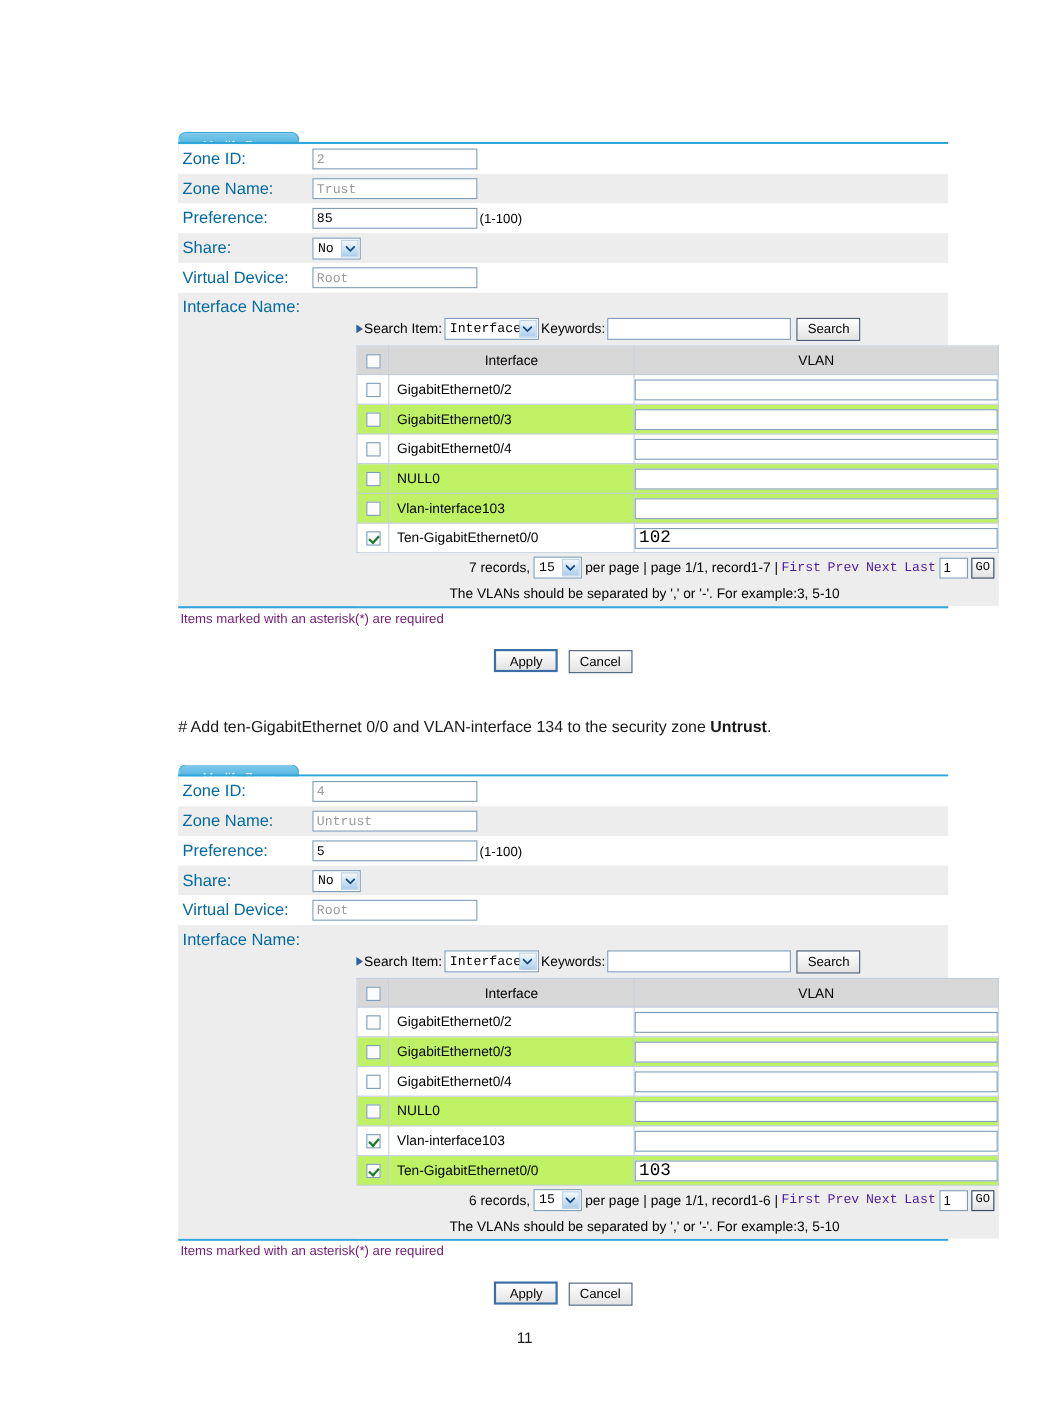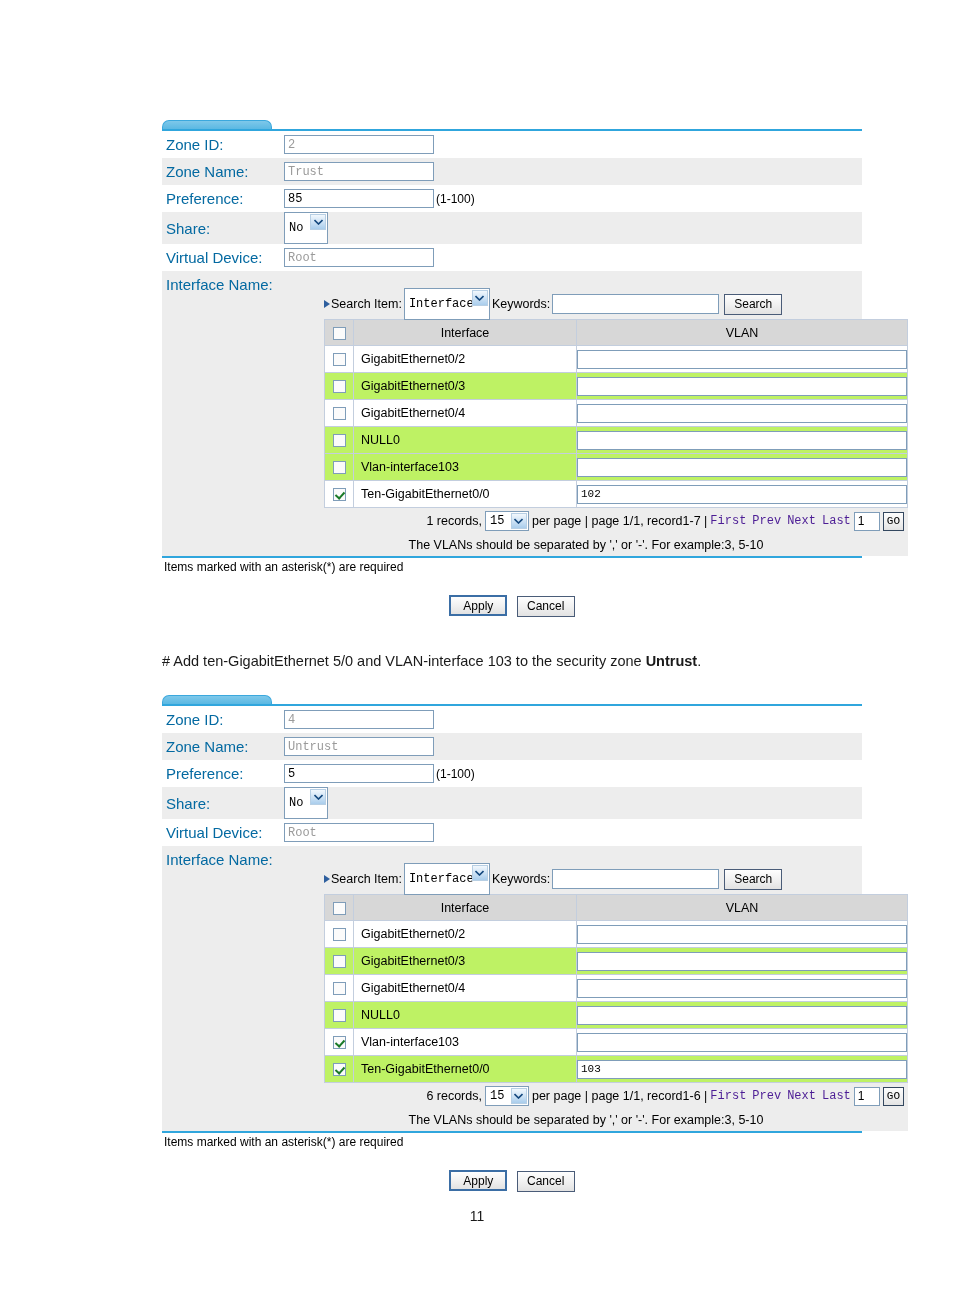--- a/index.html
+++ b/index.html
@@ -100,21 +100,21 @@
   input.w150 { width: 150px; }
   .hint {
     font-size: 12px;
     margin-left: 2px;
     color: #000;
   }
 
   
   .sel {
     box-sizing: border-box;
-    height: 32px;
+    height: 20px;
     border: 1px solid #7f9db9;
     background: #ffffff;
     display: inline-flex;
     align-items: center;
     font-family: "Liberation Mono", monospace;
     font-size: 12px;
     padding-left: 4px;
     position: relative;
   }
   .sel .selval { padding-right: 20px; white-space: nowrap; }
@@ -202,21 +202,21 @@
   .dtable tr.even td { background: #bef264; }
   .ifname { padding-left: 7px; font-size: 12.5px; }
   .vlancell { padding: 0 3px; }
   .vlaninput {
     box-sizing: border-box;
     width: 100%;
     height: 19px;
     border: 1px solid #7f9db9;
     background: #fff;
     font-family: "Liberation Mono", monospace;
-    font-size: 11px;
+    font-size: 16px;
     padding: 0 3px;
     outline: none;
   }
 
   
   .cbx {
     display: inline-block;
     width: 13px; height: 13px;
     box-sizing: border-box;
     border: 1px solid #7f9db9;
@@ -283,21 +283,21 @@
     box-sizing: border-box;
   }
 
   .bluerule {
     height: 2px;
     background: #30a6dd;
   }
   .requirednote {
     font-size: 12px;
     padding: 2px 0 0 2px;
-    color: #000000;
+    color: #701a75;
   }
   .actionbar {
     text-align: center;
     padding-top: 5px;
   }
   .actionbar .btn { margin: 16px 3px; min-width: 58px; }
 
   
   .narrative {
     position: absolute;
@@ -429,21 +429,21 @@
               </tr>
               <tr class="odd">
                 <td class="col-chk"><span class="cbx checked"></span></td>
                 <td><span class="ifname">Ten-GigabitEthernet0/0</span></td>
                 <td class="vlancell"><input type="text" class="vlaninput" value="102" style=""></td>
               </tr>
             </tbody>
         </table>
 
         <div class="pager">
-          <span>1 records,</span>
+          <span>7 records,</span>
           <div class="sel" style="width:44px;height:20px;margin:0 3px;">
             <span class="selval">15</span>
             <span class="arrow">
               <svg width="9" height="6" viewBox="0 0 9 6">
                   <path d="M0.5 1 L4.5 5 L8.5 1" fill="none" stroke="#13477d" stroke-width="1.6"></path>
                 </svg>
             </span>
           </div>
           <span>per page | page 1/1, record </span>
           <span>1-7 |</span>
@@ -461,21 +461,21 @@
 
     <div class="bluerule"></div>
     <div class="requirednote">Items marked with an asterisk(*) are required</div>
     <div class="actionbar">
       <button class="btn primary">Apply</button>
       <button class="btn">Cancel</button>
     </div>
   </div>
 
   <div class="narrative" style="top:653px;">
-    <span># Add ten-GigabitEthernet 5/0 and VLAN-interface 103 to the security zone </span><b>Untrust</b><span>.</span>
+    <span># Add ten-GigabitEthernet 0/0 and VLAN-interface 134 to the security zone </span><b>Untrust</b><span>.</span>
   </div>
 
   <div class="panel" id="panel-untrust" style="top:679px;">
 
     <div class="tabstrip">
       <div class="tab">Modify Zone</div>
       <div class="tab-underline"></div>
     </div>
 
     <div class="frow">

